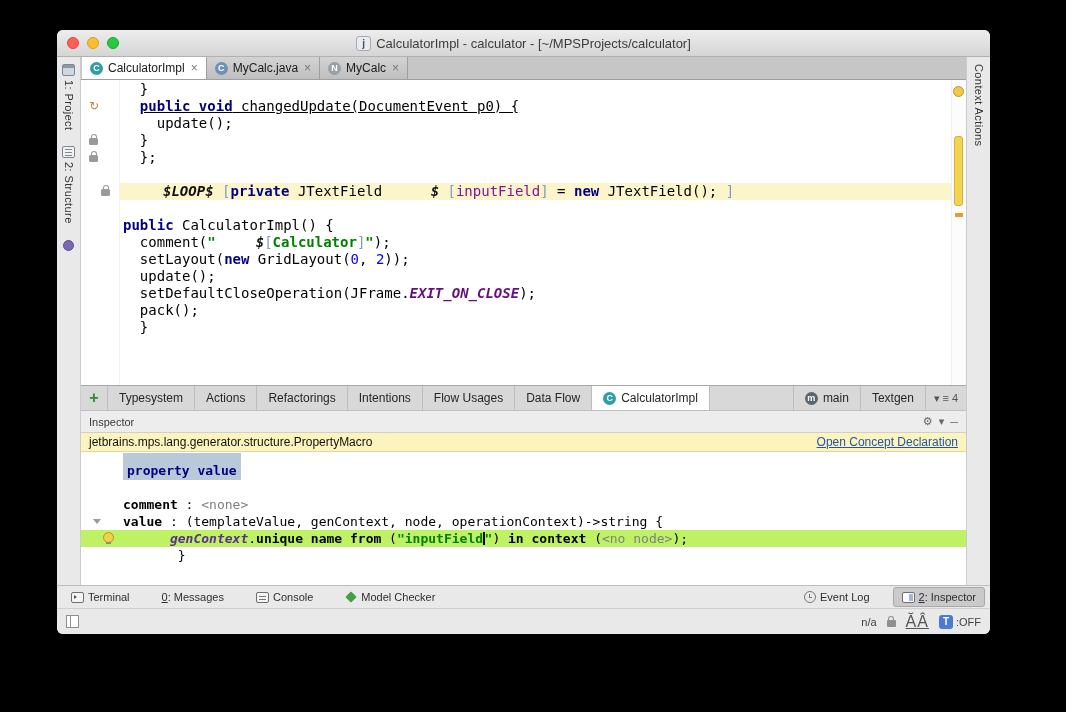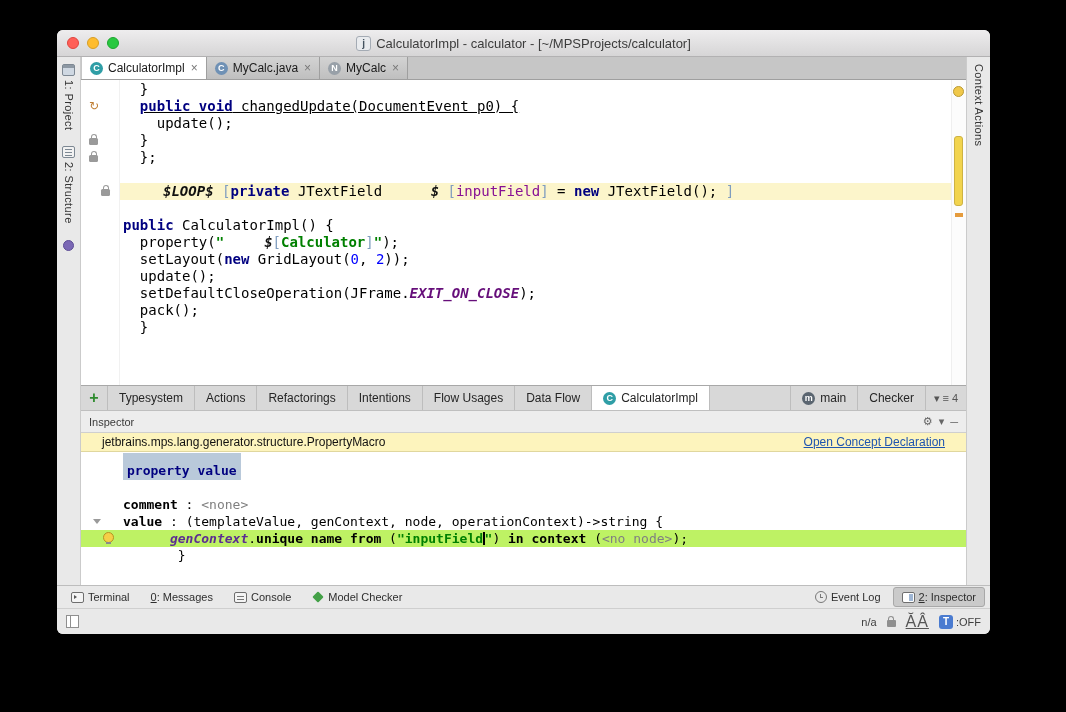--- a/index.html
+++ b/index.html
@@ -79,27 +79,27 @@
   .plusbtn{flex:0 0 26px;display:flex;align-items:center;justify-content:center;color:#2e8b2e;font-weight:bold;font-size:16px;border-right:1px solid #bdbdbd;}
   .atabs{flex:1;display:flex;align-items:stretch;min-width:0;}
   .atab{display:flex;align-items:center;gap:5px;padding:0 11px;border-right:1px solid #bdbdbd;white-space:nowrap;cursor:default;}
   .atab.active{background:#fff;}
   .atab.push{margin-left:auto;border-left:1px solid #bdbdbd;}
   .overflow{display:flex;align-items:center;gap:3px;padding:0 8px;color:#555;font-size:11px;}
 
   
   .insp-header{flex:0 0 21px;background:#ededed;border-top:1px solid #bfbfbf;border-bottom:1px solid #cfcfcf;display:flex;align-items:center;padding:0 8px;font-size:11px;color:#3a3a3a;}
   .ih-icons{margin-left:auto;display:flex;align-items:center;gap:6px;color:#666;font-size:11px;}
-  .conceptbar{flex:0 0 18px;background:#fdf4bd;border-bottom:1px solid #e0d79e;display:flex;align-items:center;padding:0 21px;font-size:12px;color:#111;}
+  .conceptbar{flex:0 0 18px;background:#fdf4bd;border-bottom:1px solid #e0d79e;display:flex;align-items:center;padding:0 8px;font-size:12px;color:#111;}
   .clink{margin-left:auto;color:#1f55b0;text-decoration:underline;cursor:pointer;}
   .insp-editor{flex:0 0 133px;background:#fff;position:relative;overflow:hidden;}
 
   
   .toolbar{flex:0 0 22px;background:#e9e9e9;border-top:1px solid #bdbdbd;display:flex;align-items:center;padding:0 5px;font-size:11px;color:#2e2e2e;}
-  .tgroup{display:flex;align-items:flex-start;gap:3px;}
+  .tgroup{display:flex;align-items:flex-start;gap:14px;}
   .tgroup.right{margin-left:auto;}
   .tbtn{display:flex;align-items:center;gap:4px;padding:3px 8px;border-radius:3px;border:1px solid transparent;cursor:default;}
   .tbtn.active{background:#cacaca;border-color:#a8a8a8;}
   .tico{display:inline-block;width:13px;height:11px;position:relative;box-sizing:border-box;}
   .terminal-icon{border:1px solid #6e6e6e;background:#f4f4f4;border-radius:2px;}
   .terminal-icon::before{content:"";position:absolute;left:2px;top:2px;border-left:3px solid #555;border-top:2px solid transparent;border-bottom:2px solid transparent;}
   .console-icon{border:1px solid #6e6e6e;background:#f4f4f4;border-radius:2px;}
   .console-icon::before{content:"";position:absolute;left:2px;top:3px;width:7px;height:1px;background:#777;box-shadow:0 3px 0 #777;}
   .model-checker-icon{width:12px;height:12px;}
   .model-checker-icon::before{content:"";position:absolute;left:2px;top:2px;width:8px;height:8px;background:#43a047;transform:rotate(45deg);border-radius:1px;}
@@ -178,21 +178,21 @@
             <div class="code" id="editor-code">
                 <div class="cl" style="padding-left: calc(2ch + 42px);"><span class="tk-p">}</span></div>
                 <div class="cl" style="padding-left: calc(2ch + 42px); text-decoration: underline;"><span class="tk-kw">public void</span><span class="tk-p"> changedUpdate(DocumentEvent p0) {</span></div>
                 <div class="cl" style="padding-left: calc(4ch + 42px);"><span class="tk-p">update();</span></div>
                 <div class="cl" style="padding-left: calc(2ch + 42px);"><span class="tk-p">}</span></div>
                 <div class="cl" style="padding-left: calc(2ch + 42px);"><span class="tk-p">};</span></div>
                 <div class="cl" style="padding-left: calc(0ch + 42px);">&nbsp;</div>
                 <div class="cl hl" style="padding-left: calc(0ch + 42px);"><span class="tk-macro">$LOOP$</span><span class="tk-p"> </span><span class="tk-br">[</span><span class="tk-kw">private</span><span class="tk-p"> JTextField </span><span class="tk-macro">$</span><span class="tk-p"> </span><span class="tk-br">[</span><span class="tk-field">inputField</span><span class="tk-br">]</span><span class="tk-p"> = </span><span class="tk-kw">new</span><span class="tk-p"> JTextField();</span><span class="tk-br"> ]</span></div>
                 <div class="cl" style="padding-left: calc(0ch + 42px);">&nbsp;</div>
                 <div class="cl" style="padding-left: calc(0ch + 42px);"><span class="tk-kw">public</span><span class="tk-p"> CalculatorImpl() {</span></div>
-                <div class="cl" style="padding-left: calc(2ch + 42px);"><span class="tk-p">property(</span><span class="tk-str">"</span><span class="tk-macro">$</span><span class="tk-br">[</span><span class="tk-str">Calculator</span><span class="tk-br">]</span><span class="tk-str">"</span><span class="tk-p">);</span></div>
+                <div class="cl" style="padding-left: calc(2ch + 42px);"><span class="tk-p">comment(</span><span class="tk-str">"</span><span class="tk-macro">$</span><span class="tk-br">[</span><span class="tk-str">Calculator</span><span class="tk-br">]</span><span class="tk-str">"</span><span class="tk-p">);</span></div>
                 <div class="cl" style="padding-left: calc(2ch + 42px);"><span class="tk-p">setLayout(</span><span class="tk-kw">new</span><span class="tk-p"> GridLayout(</span><span class="tk-num">0</span><span class="tk-p">, </span><span class="tk-num">2</span><span class="tk-p">));</span></div>
                 <div class="cl" style="padding-left: calc(2ch + 42px);"><span class="tk-p">update();</span></div>
                 <div class="cl" style="padding-left: calc(2ch + 42px);"><span class="tk-p">setDefaultCloseOperation(JFrame.</span><span class="tk-static">EXIT_ON_CLOSE</span><span class="tk-p">);</span></div>
                 <div class="cl" style="padding-left: calc(2ch + 42px);"><span class="tk-p">pack();</span></div>
                 <div class="cl" style="padding-left: calc(2ch + 42px);"><span class="tk-p">}</span></div>
               </div>
             <div class="gicons" id="editor-gutter-icons">
                 <span class="g-ov" style="top: 19px; left: 8px;">↻</span>
                 <span class="lock" style="top: 58px; left: 8px;"></span>
                 <span class="lock" style="top: 75px; left: 8px;"></span>
@@ -229,21 +229,21 @@
               </div>
               <div class="atab active">
                 <span class="cicon" style="background: rgb(47, 158, 166);">C</span>
                 <span class="atab-label">CalculatorImpl</span>
               </div>
               <div class="atab push">
                 <span class="cicon" style="background: rgb(90, 101, 112);">m</span>
                 <span class="atab-label">main</span>
               </div>
               <div class="atab">
-                <span class="atab-label">Checker</span>
+                <span class="atab-label">Textgen</span>
               </div>
             </div>
           <div class="overflow">
             <span>▾</span>
             <span>≡</span>
             <span>4</span>
           </div>
         </div>
 
         <div class="insp-header">

